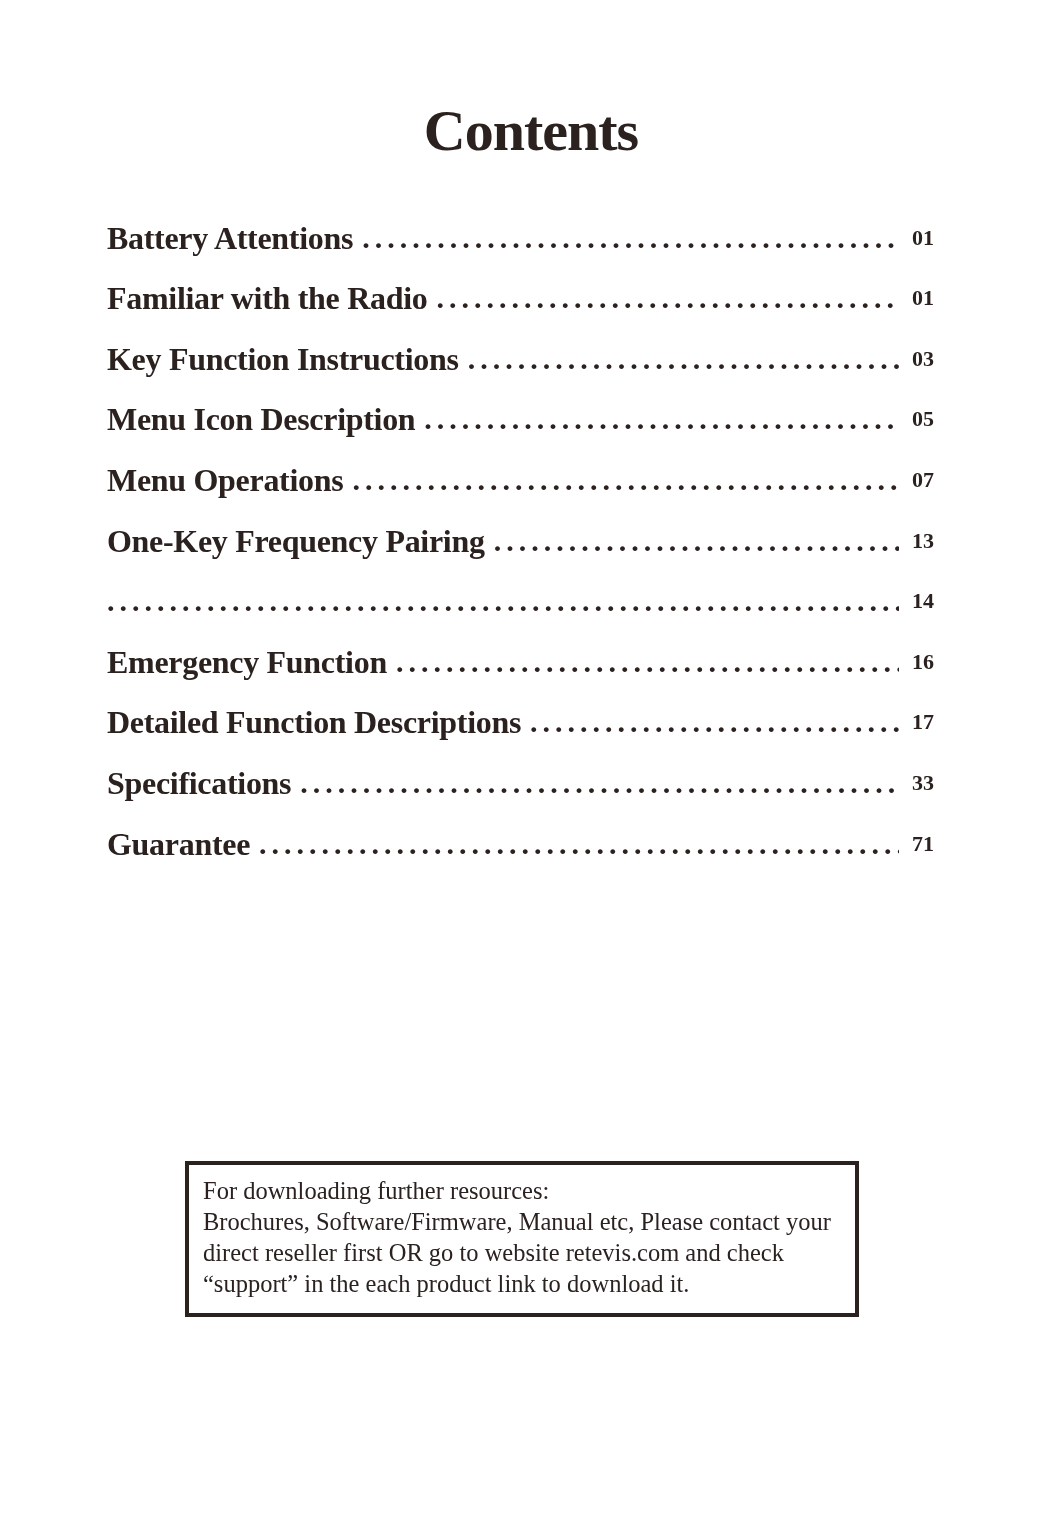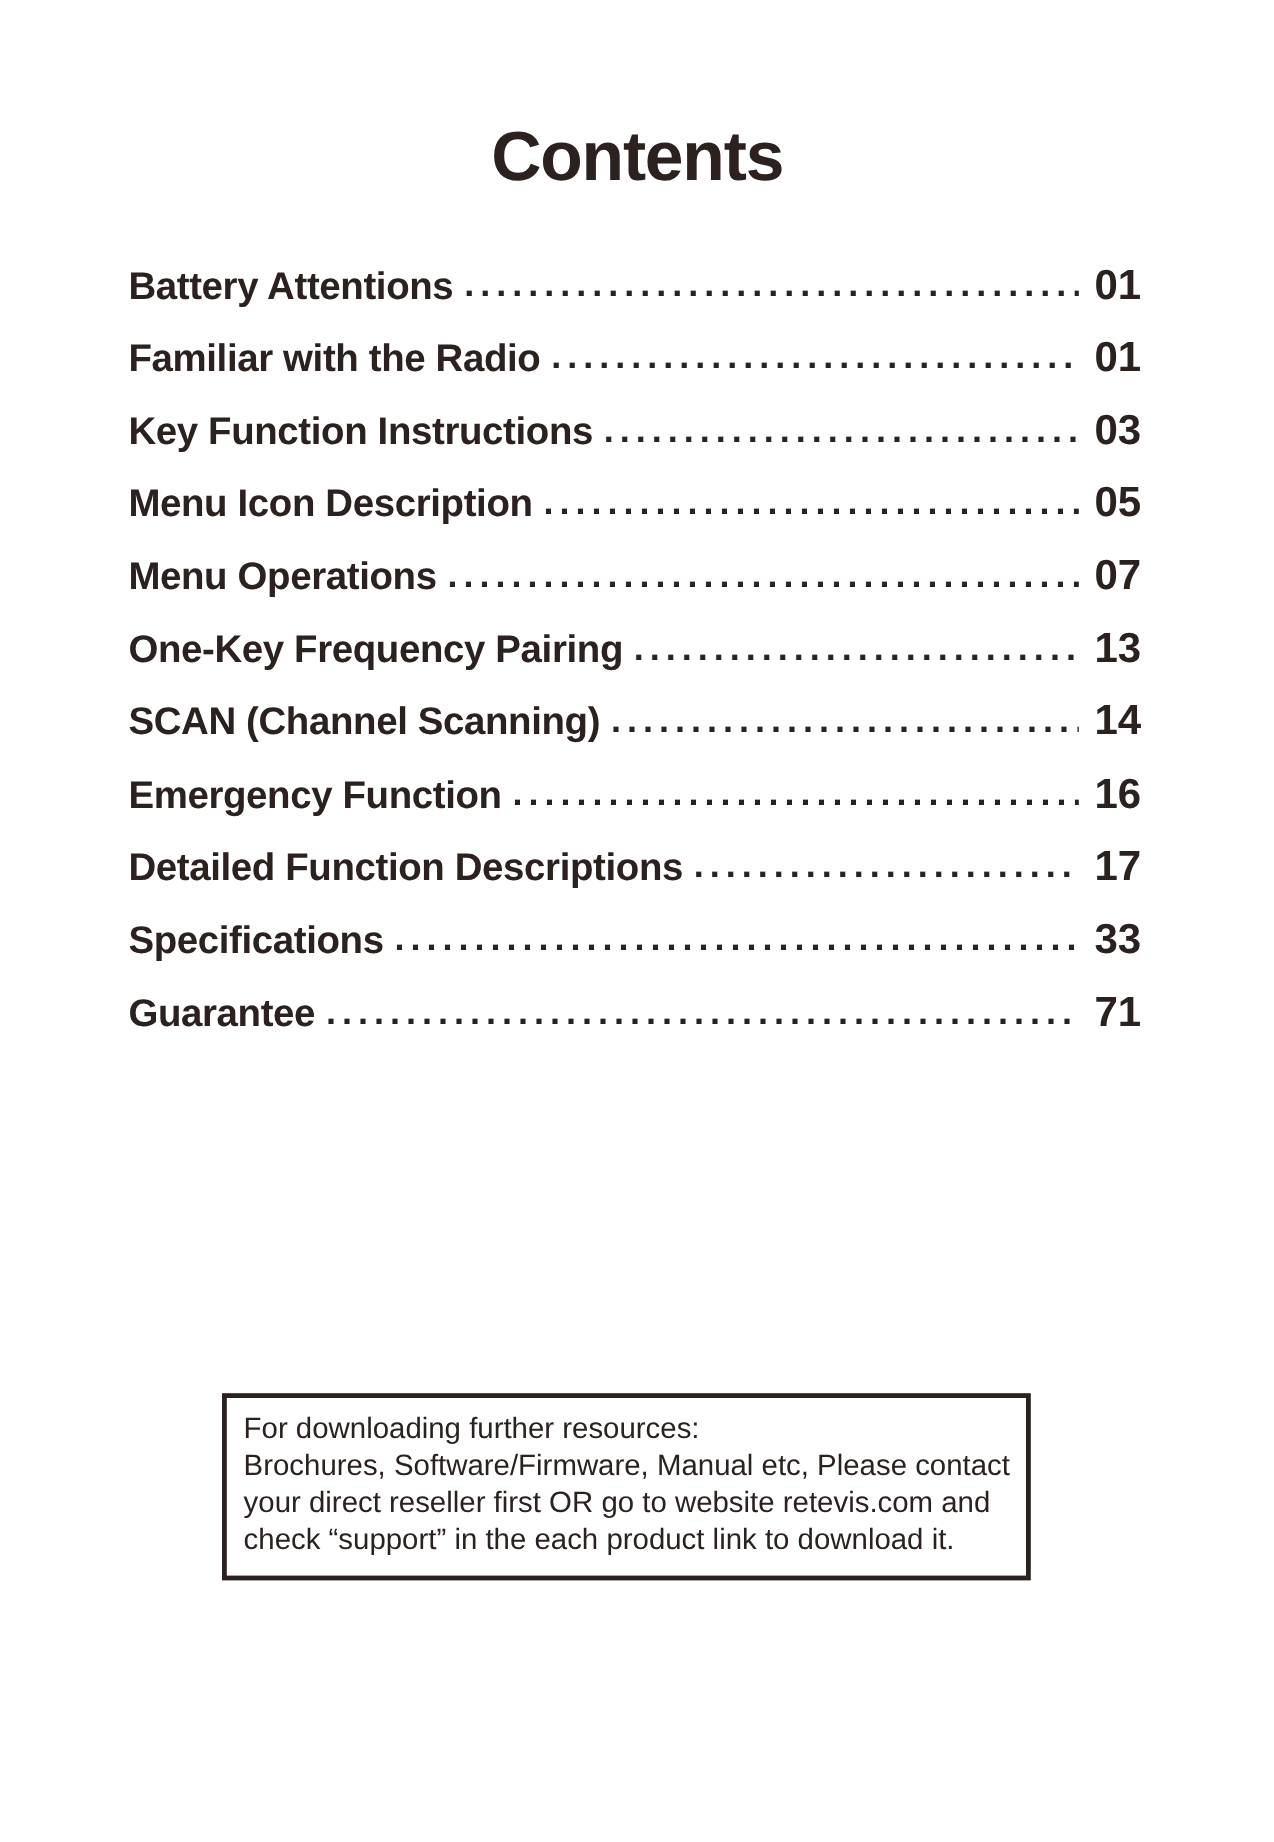--- a/index.html
+++ b/index.html
@@ -7,21 +7,21 @@
     padding: 0;
     background: #ffffff;
   }
   .page {
     position: relative;
     width: 1062px;
     height: 1535px;
     margin: 0 auto;
     background: #ffffff;
     color: #2b2220;
-    font-family: Liberation Sans, sans-serif;
+    font-family: Liberation Serif, serif;
     overflow: hidden;
     box-sizing: border-box;
   }
   .page-title {
     margin: 98px 0 0 0;
     text-align: center;
     font-size: 58px;
     line-height: 1.15;
     font-weight: bold;
     letter-spacing: -1px;
@@ -52,21 +52,21 @@
   }
   .toc-dots::before {
     content: "..........................................................................................................................................................................................";
     letter-spacing: 5px;
   }
   .toc-page {
     flex: 0 0 auto;
     min-width: 48px;
     margin-left: 13px;
     text-align: left;
-    font-size: 35px;
+    font-size: 22px;
   }
   .note-box {
     box-sizing: border-box;
     margin: 287px 0 0 185px;
     width: 674px;
     border: 4px solid #2b2220;
     padding: 10px 0 14px 14px;
     font-size: 24.5px;
     line-height: 31px;
     font-weight: normal;
@@ -109,21 +109,20 @@
       <span class="toc-label">Menu Operations</span>
       <span class="toc-dots"></span>
       <span class="toc-page">07</span>
     </div>
       <div class="toc-row">
       <span class="toc-label">One-Key Frequency Pairing</span>
       <span class="toc-dots"></span>
       <span class="toc-page">13</span>
     </div>
       <div class="toc-row">
-      <span class="toc-label">SCAN (Channel Scanning)</span>
       <span class="toc-dots"></span>
       <span class="toc-page">14</span>
     </div>
       <div class="toc-row">
       <span class="toc-label">Emergency Function</span>
       <span class="toc-dots"></span>
       <span class="toc-page">16</span>
     </div>
       <div class="toc-row">
       <span class="toc-label">Detailed Function Descriptions</span>

